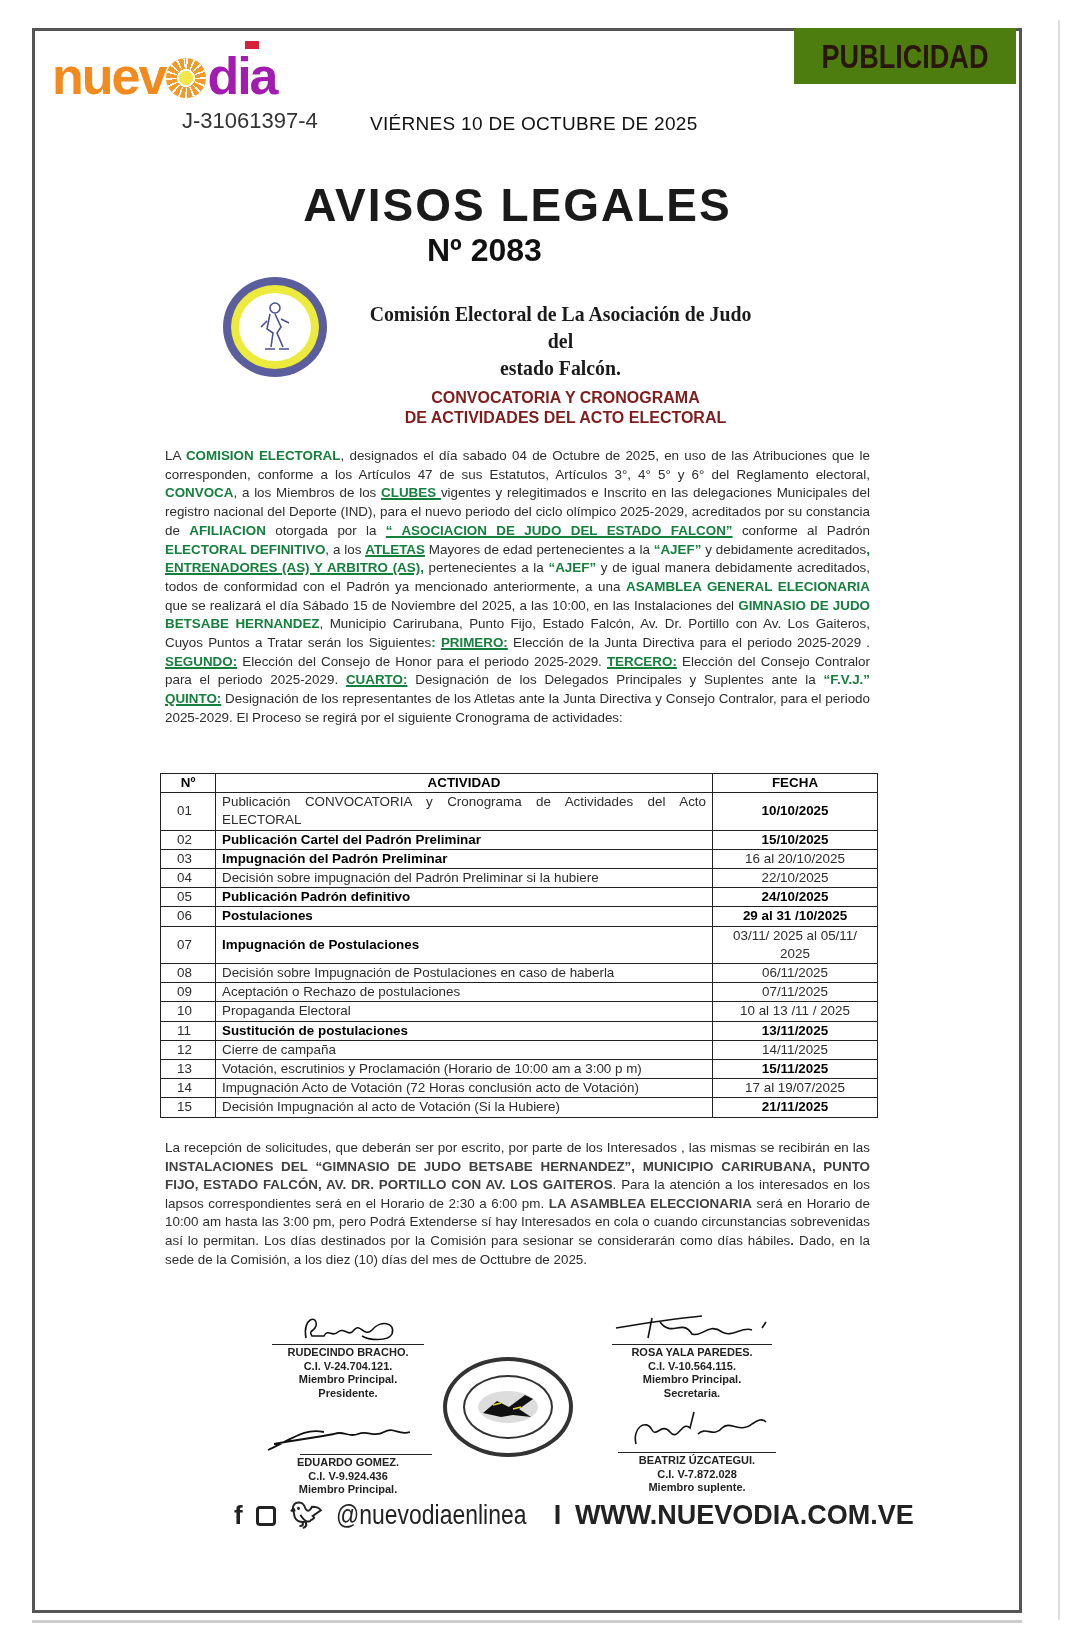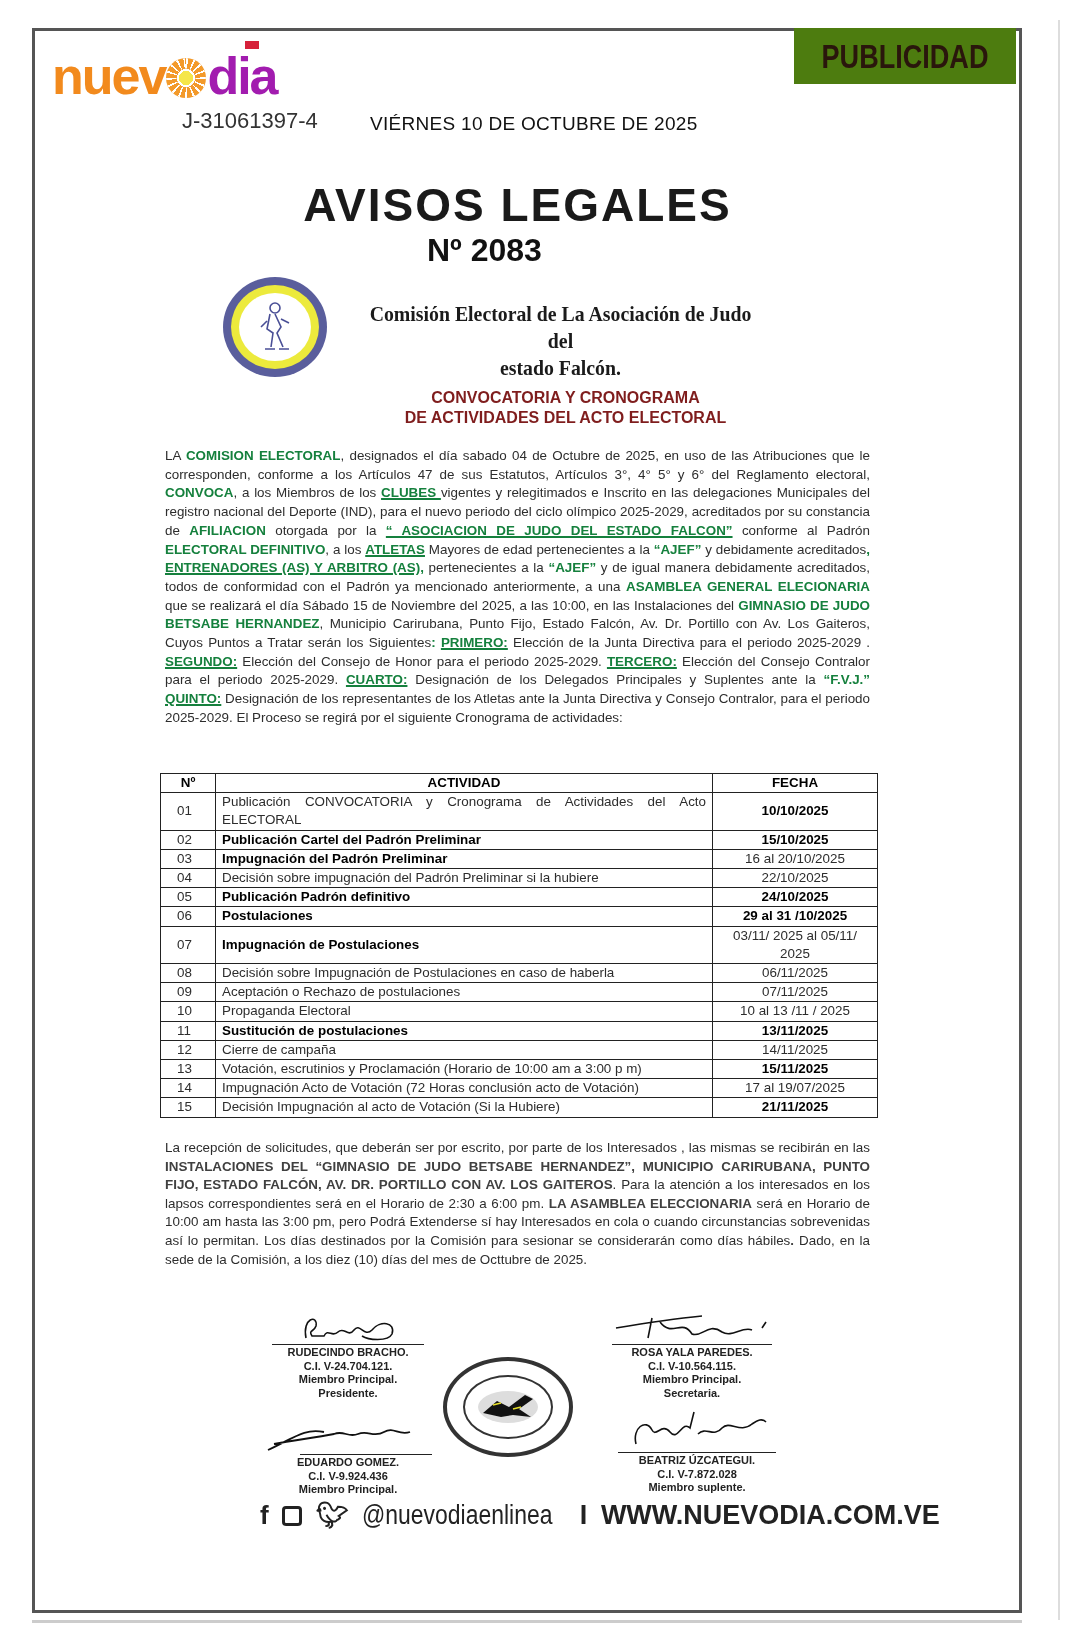--- a/index.html
+++ b/index.html
@@ -46,21 +46,21 @@
 
   .closing { position: absolute; left: 165px; top: 1139px; width: 705px; font-size: 13.4px; line-height: 18.6px; text-align: justify; color: #2d2d2d; }
   .closing b { color: #404040; }
 
   .sig { position: absolute; text-align: center; font-size: 11px; line-height: 13.5px; font-weight: bold; color: #222; }
   .sig .line { border-top: 1.5px solid #222; margin-bottom: 1px; }
   .sig svg { display:block; margin: 0 auto; }
   .stamp { position: absolute; left: 443px; top: 1357px; width: 130px; height: 100px; border-radius: 50%; border: 4px solid #333; box-sizing: border-box; display:flex; align-items:center; justify-content:center; }
   .stamp .in { width: 86px; height: 60px; border-radius: 50%; border: 2px solid #333; display:flex; align-items:center; justify-content:center; font-size: 5px; }
 
-  .footer { position: absolute; left: 260px; top: 1500px; font-size: 27px; color: #222; white-space: nowrap; }
+  .footer { position: absolute; left: 234px; top: 1500px; font-size: 27px; color: #222; white-space: nowrap; }
   .footer .icons { font-weight: 900; font-size: 26px; margin-right: 6px; }
   .footer .handle { font-family: "Liberation Sans", sans-serif; transform: scaleX(0.85); display:inline-block; transform-origin:left; }
   .footer .site { font-weight: 900; display:inline-block; }
 </style>
 </head>
 <body>
 
 <div class="frame"></div>
 <div class="frame-bottom2"></div>
 <div class="right-edge"></div>

